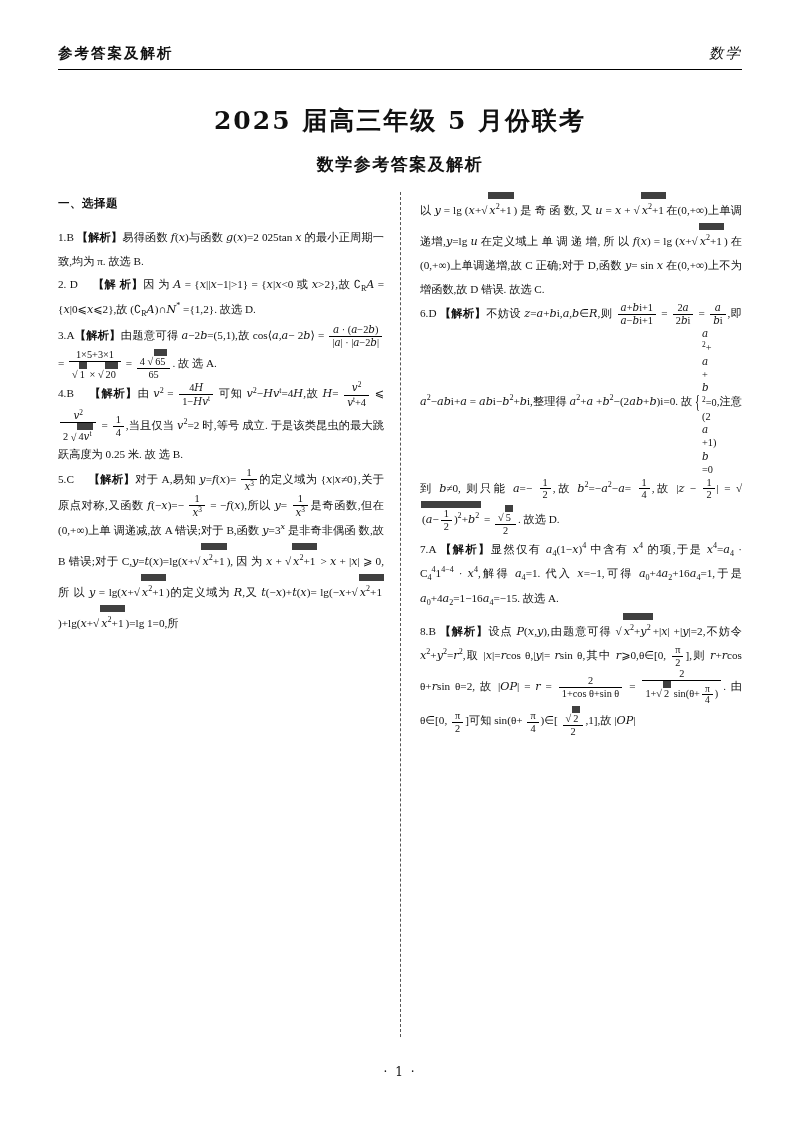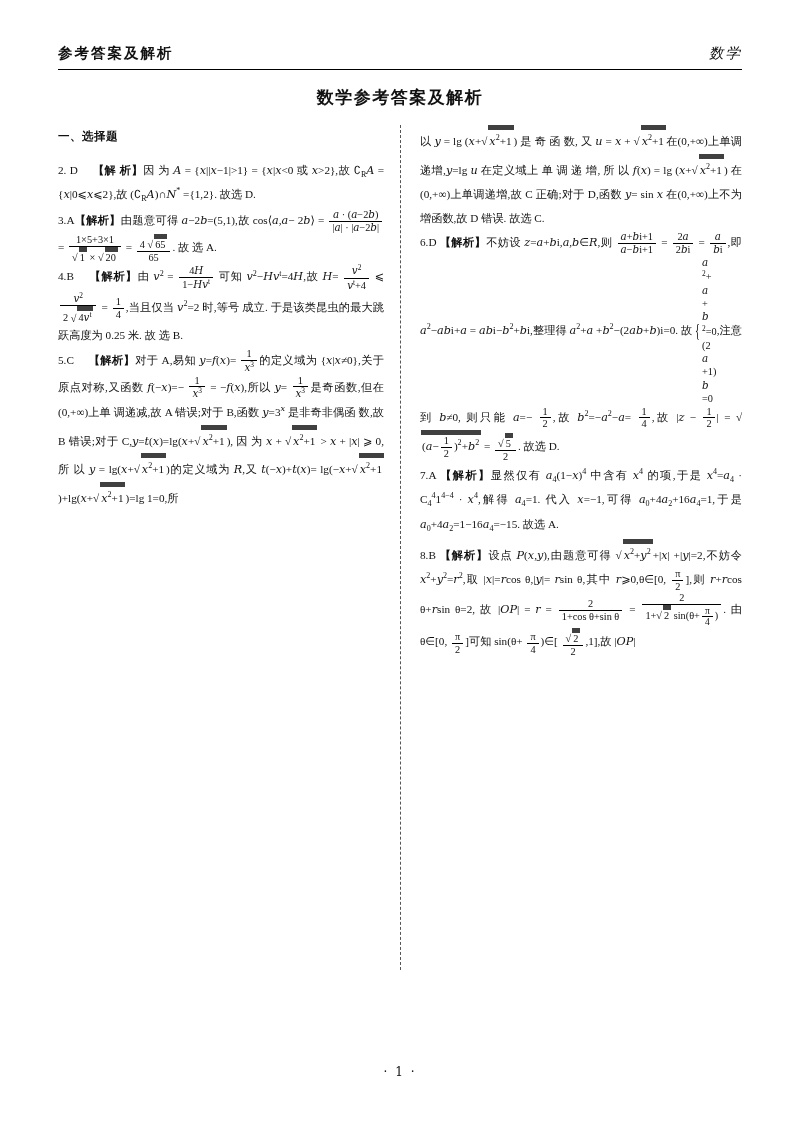--- a/index.html
+++ b/index.html
@@ -114,21 +114,21 @@
     vertical-align: middle;
     text-align: center;
     line-height: 1.15;
     font-size: 0.92em;
     margin: 0 2px;
   }
   .frac .num { display: block; padding: 0 3px; }
   .frac .den { display: block; border-top: 1px solid #000; padding: 0 3px; }
   .sqrt {
     display: inline-block;
-    border-top: 5px solid #404040;
+    border-top: 7px solid #404040;
     padding: 0 2px 0 1px;
     margin-left: 1px;
   }
   .radsign { display: inline-block; }
   .cases {
     display: inline-block;
     vertical-align: middle;
     position: relative;
     padding-left: 7px;
     line-height: 1.3;
@@ -161,29 +161,34 @@
 <body>
 
 <div class="page">
 
   <div class="header">
     <div class="left">参考答案及解析</div>
     <div class="right">数学</div>
   </div>
   <div class="rule"></div>
 
+  <div class="doc-title">2025 届高三年级 5 月份联考</div>
   <div class="doc-subtitle">数学参考答案及解析</div>
 
   <div class="columns">
     <div class="divider"></div>
 
     <div class="col left">
 
       <div class="section-head">一、选择题</div>
 
+      <div class="item">
+        1.B <span class="b">【解析】</span>易得函数 <span class="it">f</span>(<span class="it">x</span>)与函数 <span class="it">g</span>(<span class="it">x</span>)=2 025tan <span class="it">x</span>
+        的最小正周期一致,均为 π. 故选 B.
+      </div>
 
       <div class="item">
         2. D 　<span class="b">【解 析】</span>因 为 <span class="it">A</span> = {<span class="it">x</span>||<span class="it">x</span>−1|&gt;1} =
         {<span class="it">x</span>|<span class="it">x</span>&lt;0 或 <span class="it">x</span>&gt;2},故 ∁<sub>R</sub><span class="it">A</span> = {<span class="it">x</span>|0⩽<span class="it">x</span>⩽2},故
         (∁<sub>R</sub><span class="it">A</span>)∩<span class="it">N</span><sup>*</sup> ={1,2}. 故选 D.
       </div>
 
       <div class="item">
         3.A<span class="b">【解析】</span>由题意可得 <span class="it">a</span>−2<span class="it">b</span>=(5,1),故 cos⟨<span class="it">a</span>,<span class="it">a</span>−
         2<span class="it">b</span>⟩ =

